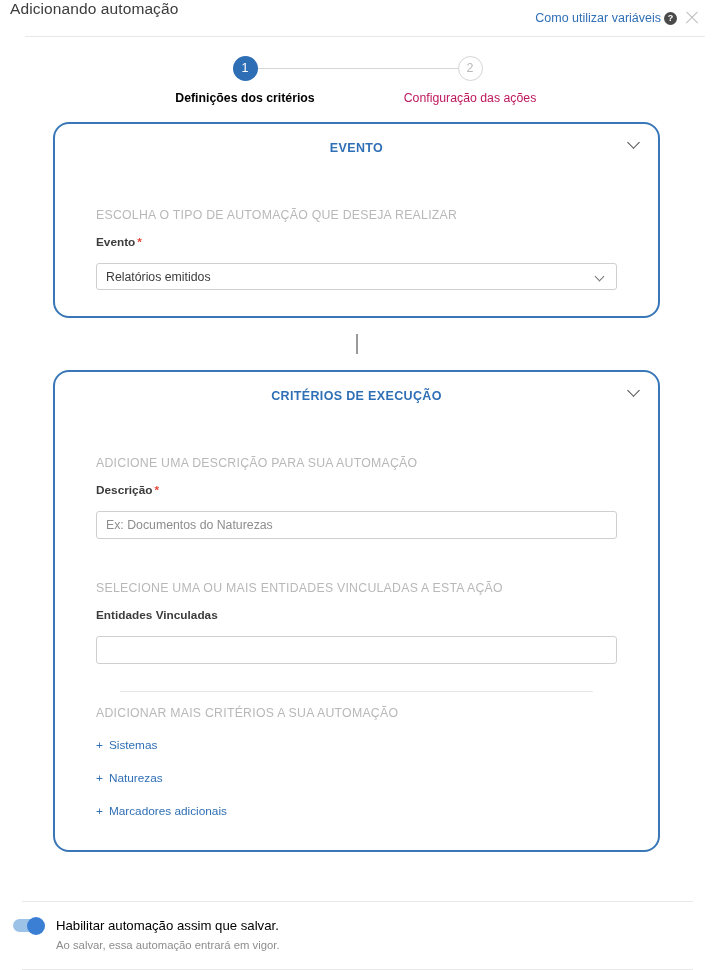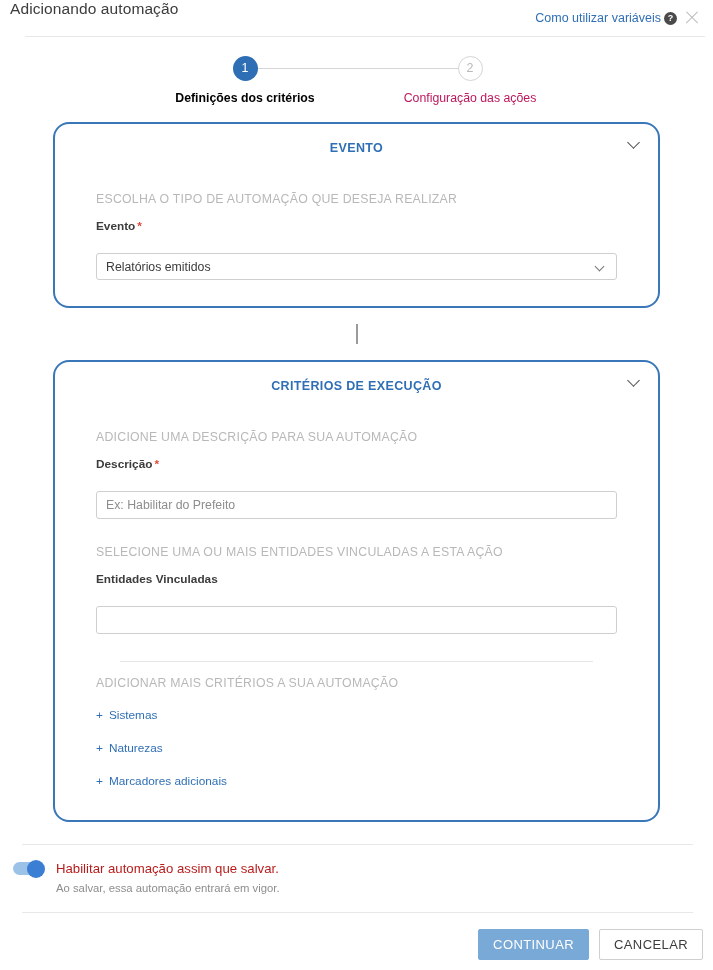--- a/index.html
+++ b/index.html
@@ -166,32 +166,32 @@
     border-right: 1.8px solid #4c4c4c;
     border-bottom: 1.8px solid #4c4c4c;
     transform: rotate(45deg);
   }
   .card-body { padding: 0 41px 0 41px; }
 
   .section-caption {
     font-size: 12.3px;
     color: #b8b8b8;
     letter-spacing: .25px;
-    margin-top: 26px;
+    margin-top: 42px;
   }
   .field-label {
     font-size: 11.8px;
     font-weight: 700;
     color: #3c3c3c;
     margin-top: 13px;
   }
   .req { color: #e2483a; font-weight: 700; margin-left: 2px; }
 
   .text-input, .select-input {
-    margin-top: 20px;
+    margin-top: 14px;
     height: 27px;
     border: 1px solid #cfcfcf;
     border-radius: 3px;
     background: #fff;
     display: flex;
     align-items: center;
     padding: 0 9px;
     font-size: 12.3px;
     color: #3c3c3c;
     cursor: text;
@@ -279,21 +279,21 @@
     right: -1px;
     top: -2.5px;
     width: 18px;
     height: 18px;
     border-radius: 50%;
     background: #3b7fd4;
   }
   .toggle-label {
     margin-left: 12px;
     font-size: 13.2px;
-    color: #b91c1c;
+    color: #000000;
   }
   .toggle-sub {
     font-size: 11.3px;
     color: #8d8d8d;
     padding: 6px 0 0 56px;
   }
   .btn-row {
     display: flex;
     justify-content: flex-end;
     gap: 10px;
@@ -373,21 +373,21 @@
     <span class="card-title">CRITÉRIOS DE EXECUÇÃO</span>
     <span class="chevron"></span>
   </div>
   <div class="card-body">
 
     <div class="section-caption">ADICIONE UMA DESCRIÇÃO PARA SUA AUTOMAÇÃO</div>
     <div class="field-label">
       <span>Descrição</span><span class="req">*</span>
     </div>
     <div class="text-input input-tall">
-      <span class="ph">Ex: Habilitar do Prefeito</span>
+      <span class="ph">Ex: Documentos do Naturezas</span>
     </div>
 
     <div class="section-caption">SELECIONE UMA OU MAIS ENTIDADES VINCULADAS A ESTA AÇÃO</div>
     <div class="field-label">Entidades Vinculadas</div>
     <div class="text-input input-tall">
       <span></span>
     </div>
 
     <div class="inner-divider"></div>
 
@@ -416,17 +416,13 @@
 
 <div class="footer">
   <div class="hr-foot"></div>
   <div class="toggle-row">
     <span class="toggle"></span>
     <span class="toggle-label">Habilitar automação assim que salvar.</span>
   </div>
   <div class="toggle-sub">Ao salvar, essa automação entrará em vigor.</div>
   <div style="height:18px"></div>
   <div class="hr-foot"></div>
-  <div class="btn-row">
-    <div class="btn btn-primary">CONTINUAR</div>
-    <div class="btn btn-secondary">CANCELAR</div>
-  </div>
 </div>
 
 </body></html>

